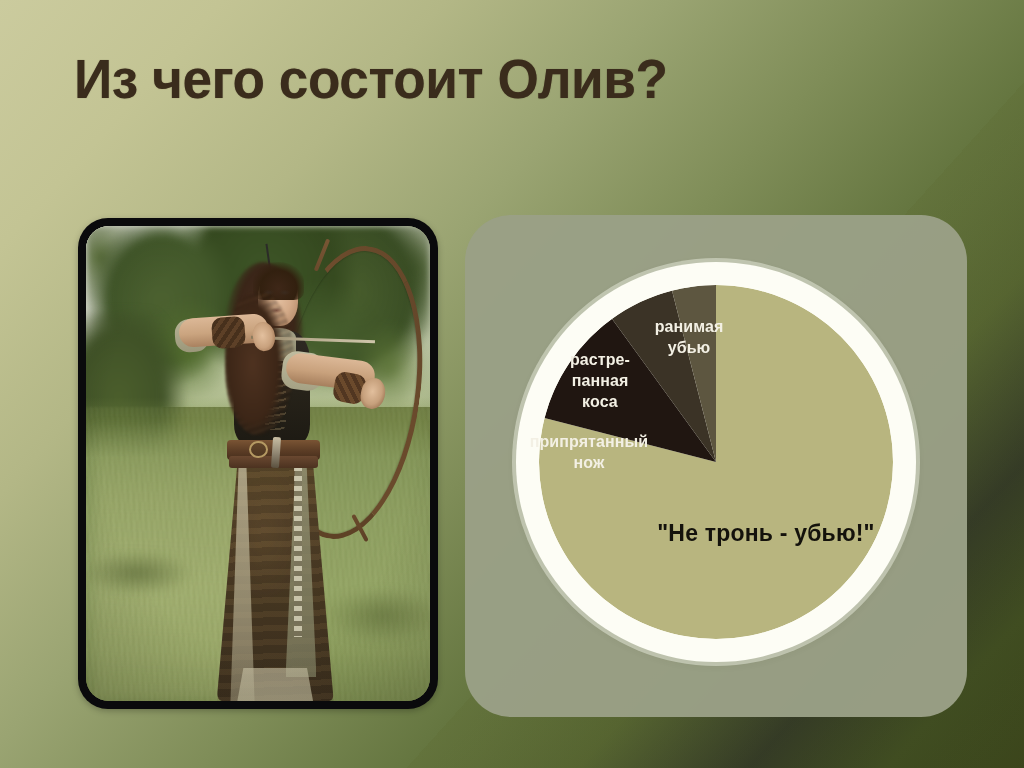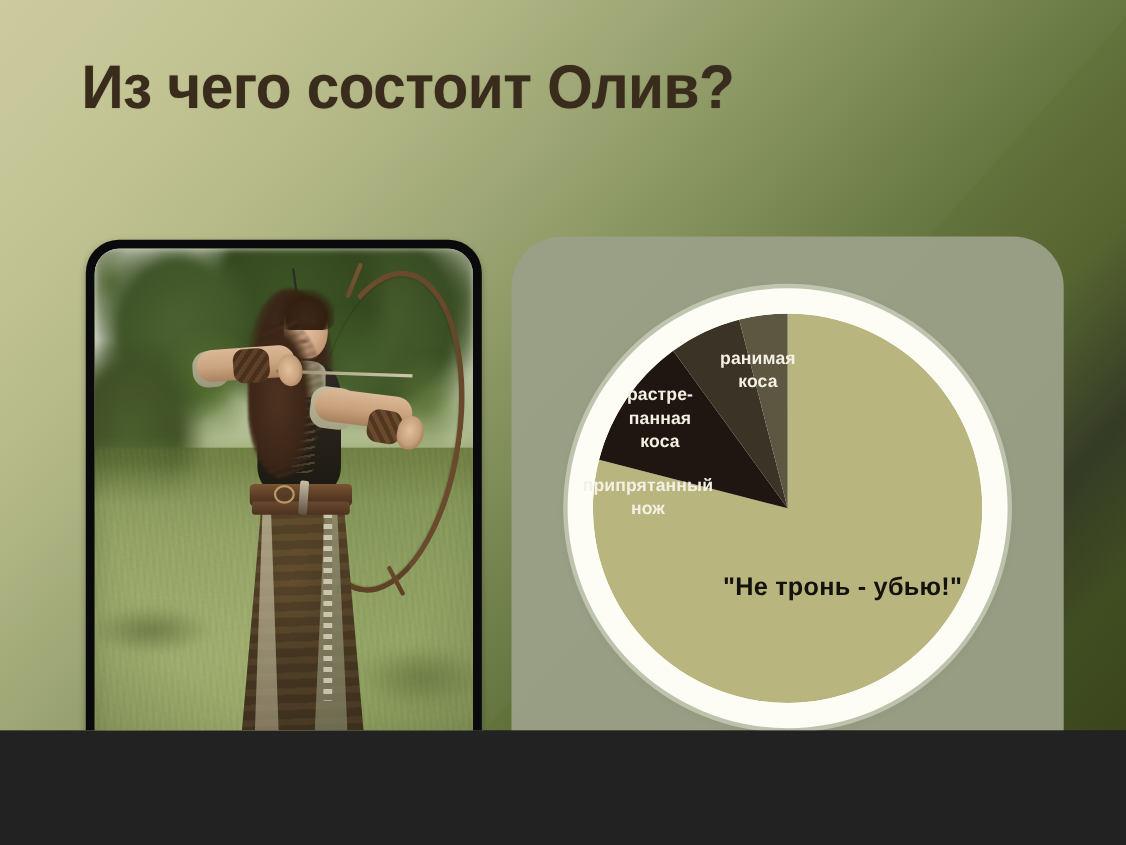--- a/index.html
+++ b/index.html
@@ -6,21 +6,21 @@
   html, body {
     margin: 0;
     padding: 0;
     background: #222;
   }
   * { box-sizing: border-box; }
 
   #slide {
     position: relative;
     width: 1024px;
-    height: 664px;
+    height: 768px;
     overflow: hidden;
     font-family: "Liberation Sans", "DejaVu Sans", sans-serif;
     background:
       linear-gradient(132deg,
         #cbcb9e 0%,
         #c3c494 13%,
         #b3b786 26%,
         #9aa472 39%,
         #7f8d58 52%,
         #657640 64%,
@@ -538,21 +538,21 @@
     <div class="ring"></div>
     <div class="pie">
       <svg viewBox="0 0 354 354" id="pie-svg" aria-hidden="true">
           <path d="M 177 177 L 177.00 0.00 A 177 177 0 1 1 5.56 132.98 Z" fill="#b8b57f"></path>
           <path d="M 177 177 L 5.56 132.98 A 177 177 0 0 1 72.96 33.80 Z" fill="#201611"></path>
           <path d="M 177 177 L 72.96 33.80 A 177 177 0 0 1 132.98 5.56 Z" fill="#3b3326"></path>
           <path d="M 177 177 L 132.98 5.56 A 177 177 0 0 1 177.00 0.00 Z" fill="#5d5640"></path>
         </svg>
     </div>
 
-    <div class="slice-label" id="lbl-soul">ранимая коса</div>
+    <div class="slice-label" id="lbl-soul">ранимая убью</div>
     <div class="slice-label" id="lbl-braid">растре-
 панная
 коса</div>
     <div class="slice-label" id="lbl-knife">припрятанный
 нож</div>
     <div id="lbl-main">"Не тронь - убью!"</div>
   </div>
 
 </div>
 

